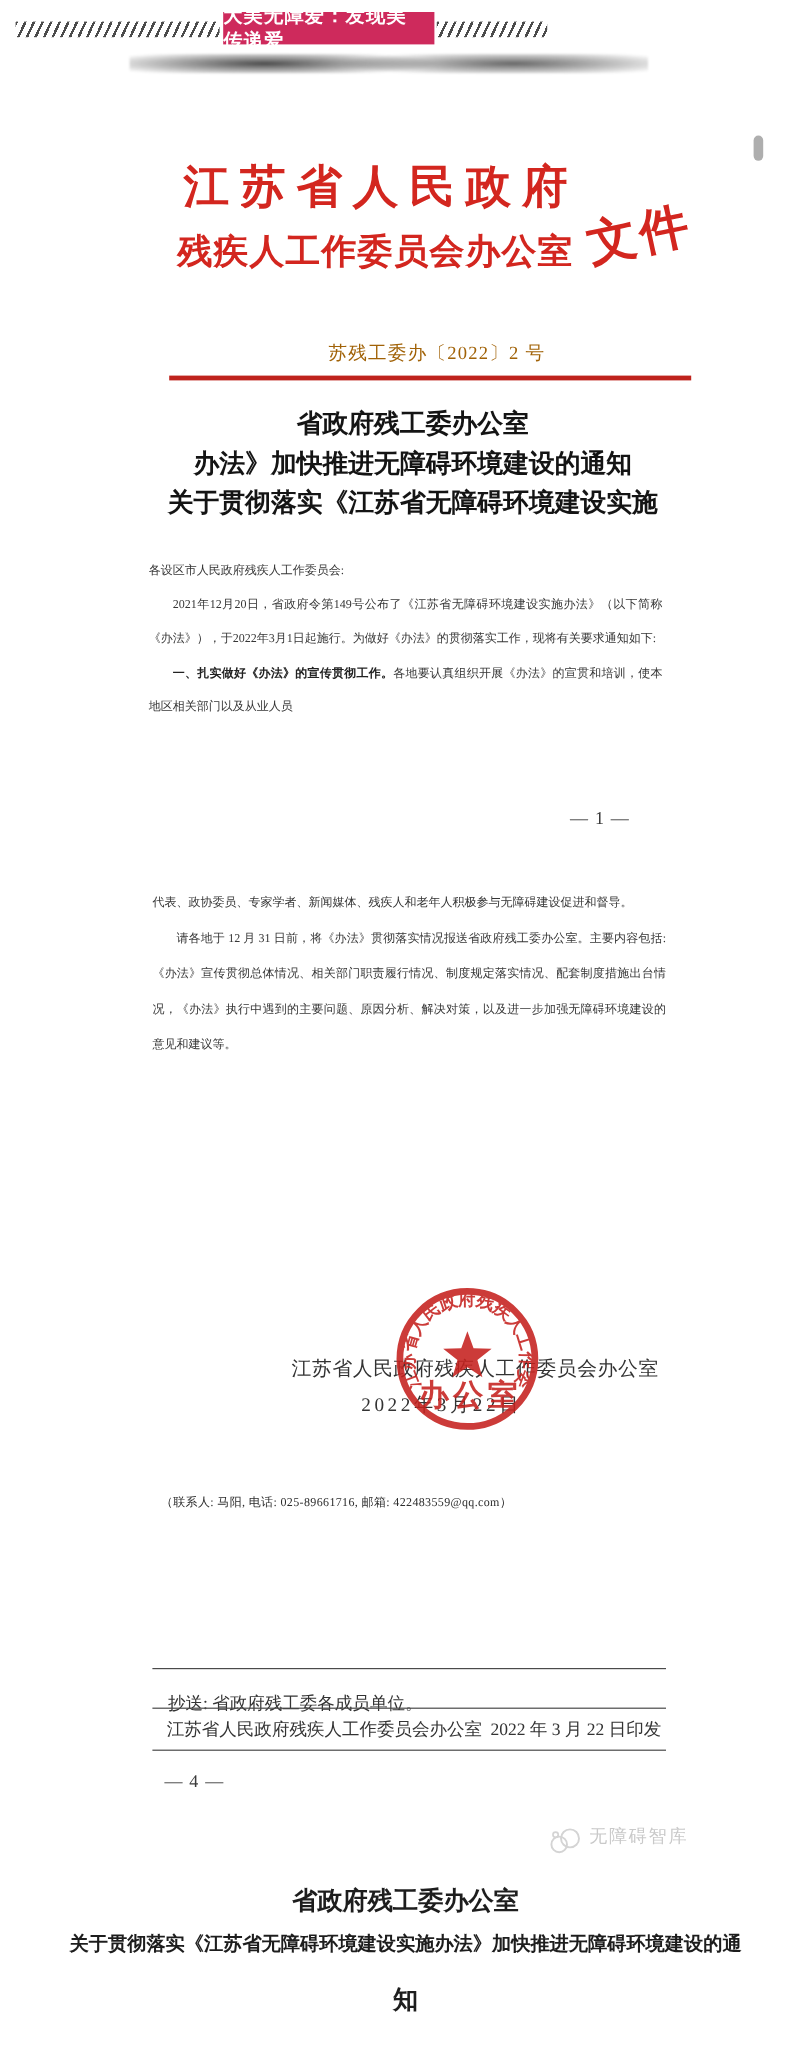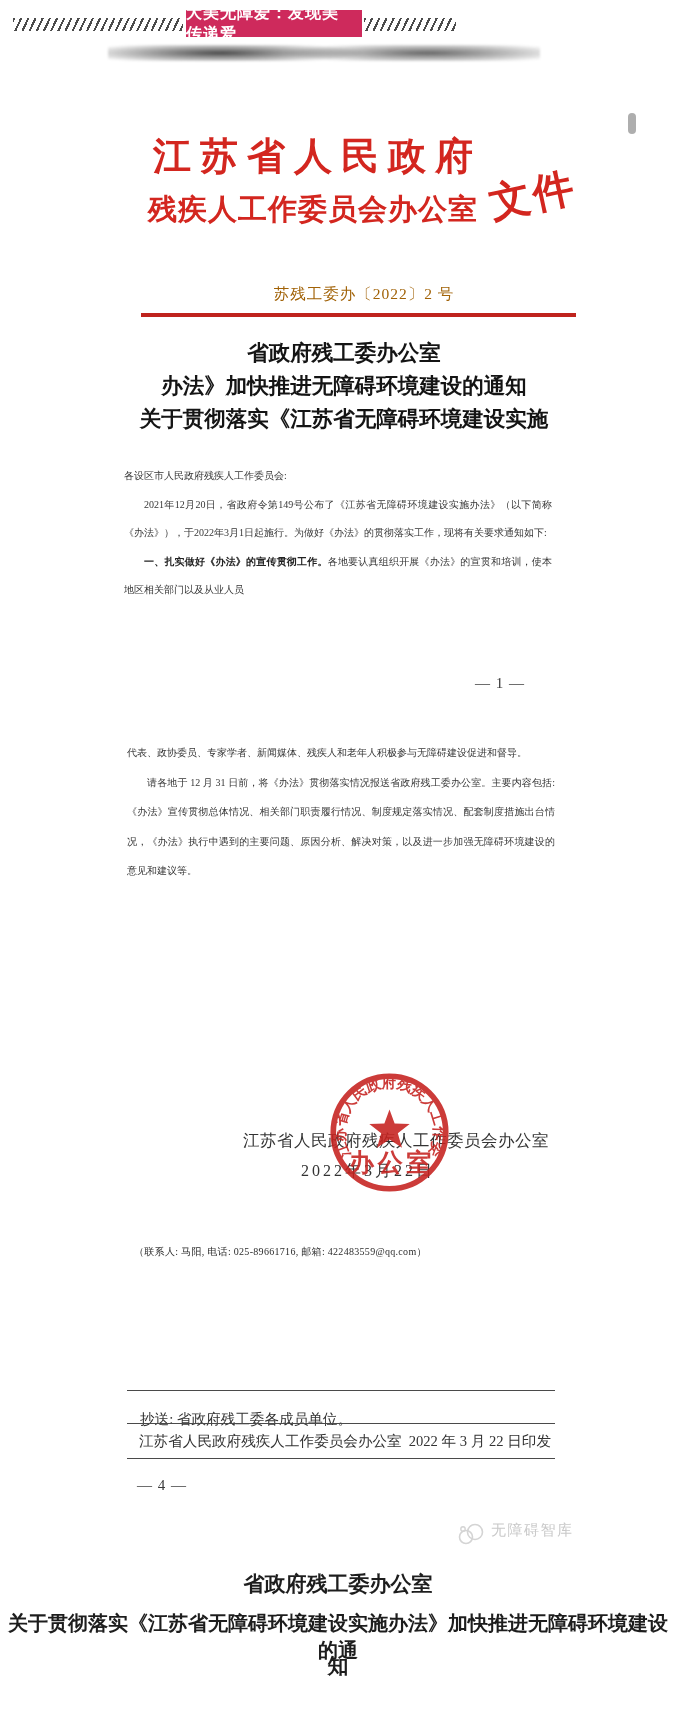--- a/index.html
+++ b/index.html
@@ -58,21 +58,21 @@
 
   .footer-rule { height:1.3px; background:#4a4a4a; }
   .footer-text { font-size:14.6px; color:#333333; white-space:nowrap; }
   .issuer-row { display:flex; justify-content:space-between; align-items:center; }
 
   .watermark { display:flex; gap:5px; color:#c9c9c9;
     font-family:"Liberation Sans", sans-serif; font-size:15px; letter-spacing:1.5px; }
 
   .caption { text-align:center; font-weight:700; color:#1d1d1d; font-family:"Liberation Serif", serif; }
   .cap1 { font-size:21px; }
-  .cap2 { font-size:20px; }
+  .cap2 { font-size:16px; }
   .cap3 { font-size:21px; }
 </style>
 </head>
 <body>
 
 <div class="page">
 
   <div class="abs hatch" style="left:13px; top:18px; width:170px;"></div>
   <div class="abs badge" style="left: 186px; top: 10px; width: 176px; height: 27px; background: rgb(206, 42, 92);">大美无障爱：发现美 传递爱</div>
   <div class="abs hatch" style="left:364px; top:18px; width:92px;"></div>

